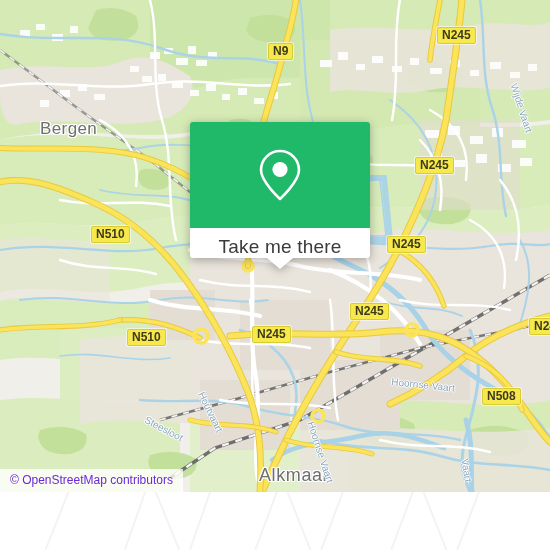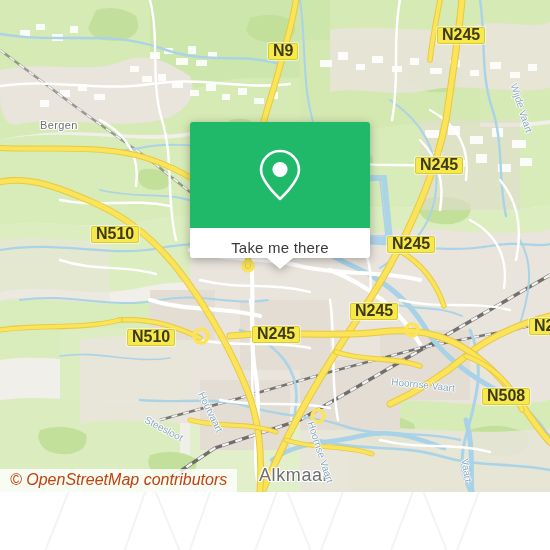--- a/index.html
+++ b/index.html
@@ -21,70 +21,69 @@
   .plabel{
     position:absolute;
     color:#7b7b7b;
     font-family:"Liberation Sans","DejaVu Sans",sans-serif;
     white-space:nowrap;
     text-shadow:
        1px 0 0 #fff, -1px 0 0 #fff, 0 1px 0 #fff, 0 -1px 0 #fff,
        1px 1px 0 #fff, -1px -1px 0 #fff, 1px -1px 0 #fff, -1px 1px 0 #fff;
   }
   .city-lg{font-size:18px;color:#6f6f6f;letter-spacing:.6px;}
-  .city-md{font-size:11px;color:#6f6f6f;letter-spacing:.4px;padding-left:12px;}
+  .city-md{font-size:17px;color:#6f6f6f;letter-spacing:.4px;padding-left:12px;}
   .water-label{
     position:absolute;
     color:#8aa8bd;font-size:10px;white-space:nowrap;
     text-shadow:1px 0 0 #fff,-1px 0 0 #fff,0 1px 0 #fff,0 -1px 0 #fff;
   }
   
   .shield{
     position:absolute;
     background:#f7e94b;
     border:1px solid #d8cc34;
     border-radius:2px;
     color:#3d3a1d;
-    font-size:16px;font-weight:bold;
+    font-size:12px;font-weight:bold;
     padding:1px 4px 2px 4px;
     line-height:12px;
     white-space:nowrap;
     box-shadow:0 0 0 1px rgba(255,255,255,.55);
   }
 
   
   .attrib{
     position:absolute;left:0;top:469px;
     background:rgba(255,255,255,.80);
-    color:#c2410c;
-    font-size:16px;
+    color:#6d28d9;
+    font-size:12px;
     padding:4px 10px 5px 10px;
     line-height:14px;
     white-space:nowrap;
-    font-style:italic;
   }
 
   
   .card{
     position:absolute;left:190px;top:122px;width:180px;
     filter:drop-shadow(0 2px 5px rgba(0,0,0,.30));
   }
   .card-top{
     height:106px;background:#20b96a;
     border-radius:3px 3px 0 0;
     display:flex;align-items:center;justify-content:center;
   }
   .card-bottom{
     height:30px;background:#ffffff;
     border-radius:0 0 3px 3px;
     display:flex;align-items:center;justify-content:center;
     position:relative;
   }
   .card-bottom-label{
-    font-size:15px;color:#3b3b3b;letter-spacing:.2px;margin-top:8px;
+    font-size:19px;color:#3b3b3b;letter-spacing:.2px;margin-top:8px;
   }
   .card-tail{
     position:absolute;left:50%;top:100%;
     transform:translateX(-50%);
     width:0;height:0;
     border-left:13px solid transparent;
     border-right:13px solid transparent;
     border-top:11px solid #ffffff;
   }
   .pin-svg{display:block;}

